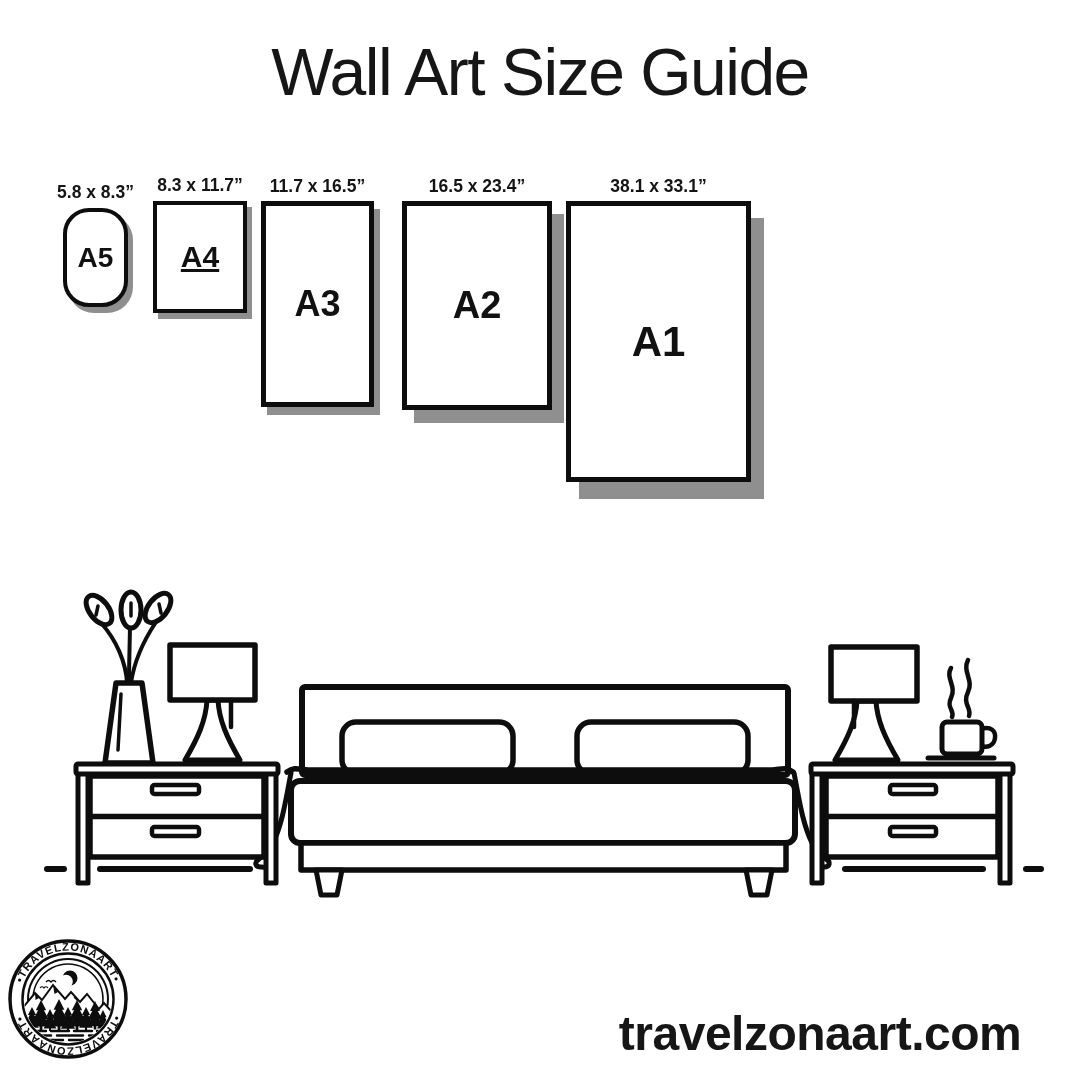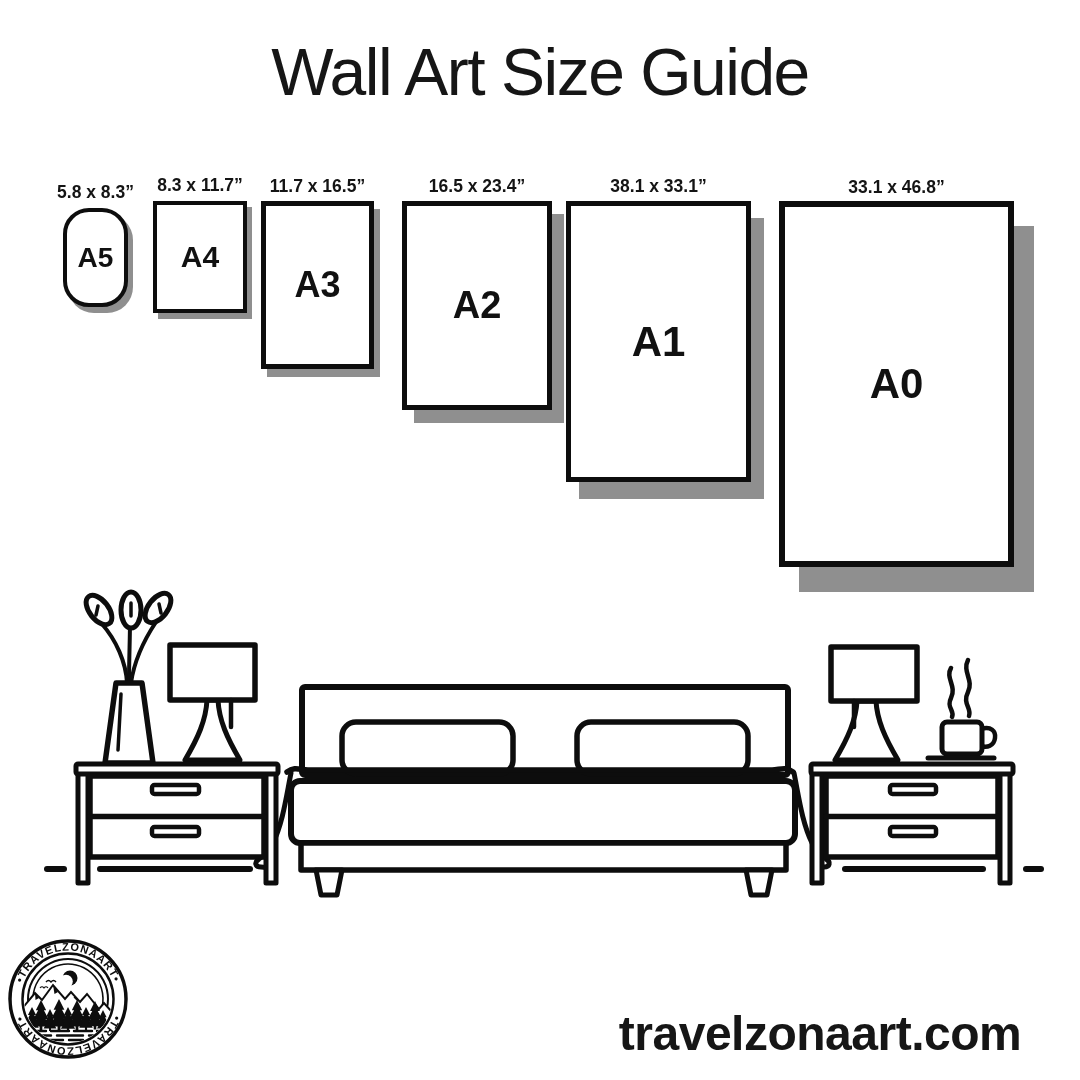--- a/index.html
+++ b/index.html
@@ -6,22 +6,22 @@
   .canvas{position:relative;width:1080px;height:1080px;background:#ffffff;overflow:hidden;
           font-family:"Liberation Sans",sans-serif;color:#141414;}
   .title{position:absolute;top:34px;left:0;width:1080px;margin:0;text-align:center;
          font-size:66px;font-weight:400;letter-spacing:-1.5px;color:#161616;}
   .paper{position:absolute;background:#ffffff;border:4px solid #0d0d0d;
          display:flex;align-items:center;justify-content:center;
          font-weight:bold;color:#111;box-sizing:border-box;}
   .dims{position:absolute;left:50%;transform:translateX(-50%);bottom:calc(100% + 9px);
         white-space:nowrap;font-size:17.5px;font-weight:bold;color:#141414;}
   .p-a5{left:63px;top:208px;width:65px;height:99px;box-shadow:5px 6px 0 #8f8f8f;font-size:28px;border-radius:26px;}
-  .p-a4{left:153px;top:201px;width:94px;height:112px;box-shadow:5px 6px 0 #8f8f8f;font-size:30px;}
-  .p-a3{left:261px;top:201px;width:113px;height:168px;border-width:5px;box-shadow:6px 8px 0 #8f8f8f;font-size:36px;text-align:center;}
+  .p-a4{left:153px;top:201px;width:94px;height:112px;box-shadow:5px 6px 0 #8f8f8f;font-size:30px;text-decoration:underline;}
+  .p-a3{left:261px;top:201px;width:113px;height:206px;border-width:5px;box-shadow:6px 8px 0 #8f8f8f;font-size:36px;text-align:center;}
   .p-a2{left:402px;top:201px;width:150px;height:209px;border-width:5px;box-shadow:12px 13px 0 #8f8f8f;font-size:38px;}
   .p-a1{left:566px;top:201px;width:185px;height:281px;border-width:5px;box-shadow:13px 17px 0 #8f8f8f;font-size:42px;}
   .p-a0{left:779px;top:201px;width:235px;height:366px;border-width:6px;box-shadow:20px 25px 0 #8f8f8f;font-size:42px;}
   .scene{position:absolute;left:0;top:580px;width:1080px;height:320px;}
   .logo{position:absolute;left:2px;top:933px;width:132px;height:132px;}
   .website{position:absolute;left:540px;top:1006px;width:560px;text-align:center;
            font-size:48px;font-weight:800;letter-spacing:-0.5px;color:#161616;}
 </style>
 </head>
 <body>
@@ -42,24 +42,20 @@
     <div class="dims">11.7 x 16.5”</div>
     <span>A3</span>
   </div>
   <div class="paper p-a2">
     <div class="dims">16.5 x 23.4”</div>
     <span>A2</span>
   </div>
   <div class="paper p-a1">
     <div class="dims">38.1 x 33.1”</div>
     <span>A1</span>
-  </div>
-  <div class="paper p-a0">
-    <div class="dims">33.1 x 46.8”</div>
-    <span>A0</span>
   </div>
 
   <svg class="scene" viewBox="0 0 1080 320" stroke="#0d0d0d" fill="none" stroke-linecap="round" stroke-linejoin="round">
 
     <g>
       <line x1="47" y1="289" x2="64" y2="289" stroke-width="6"></line>
       <line x1="100" y1="289" x2="250" y2="289" stroke-width="6"></line>
       <line x1="845" y1="289" x2="983" y2="289" stroke-width="6"></line>
       <line x1="1026" y1="289" x2="1041" y2="289" stroke-width="6"></line>
     </g>

